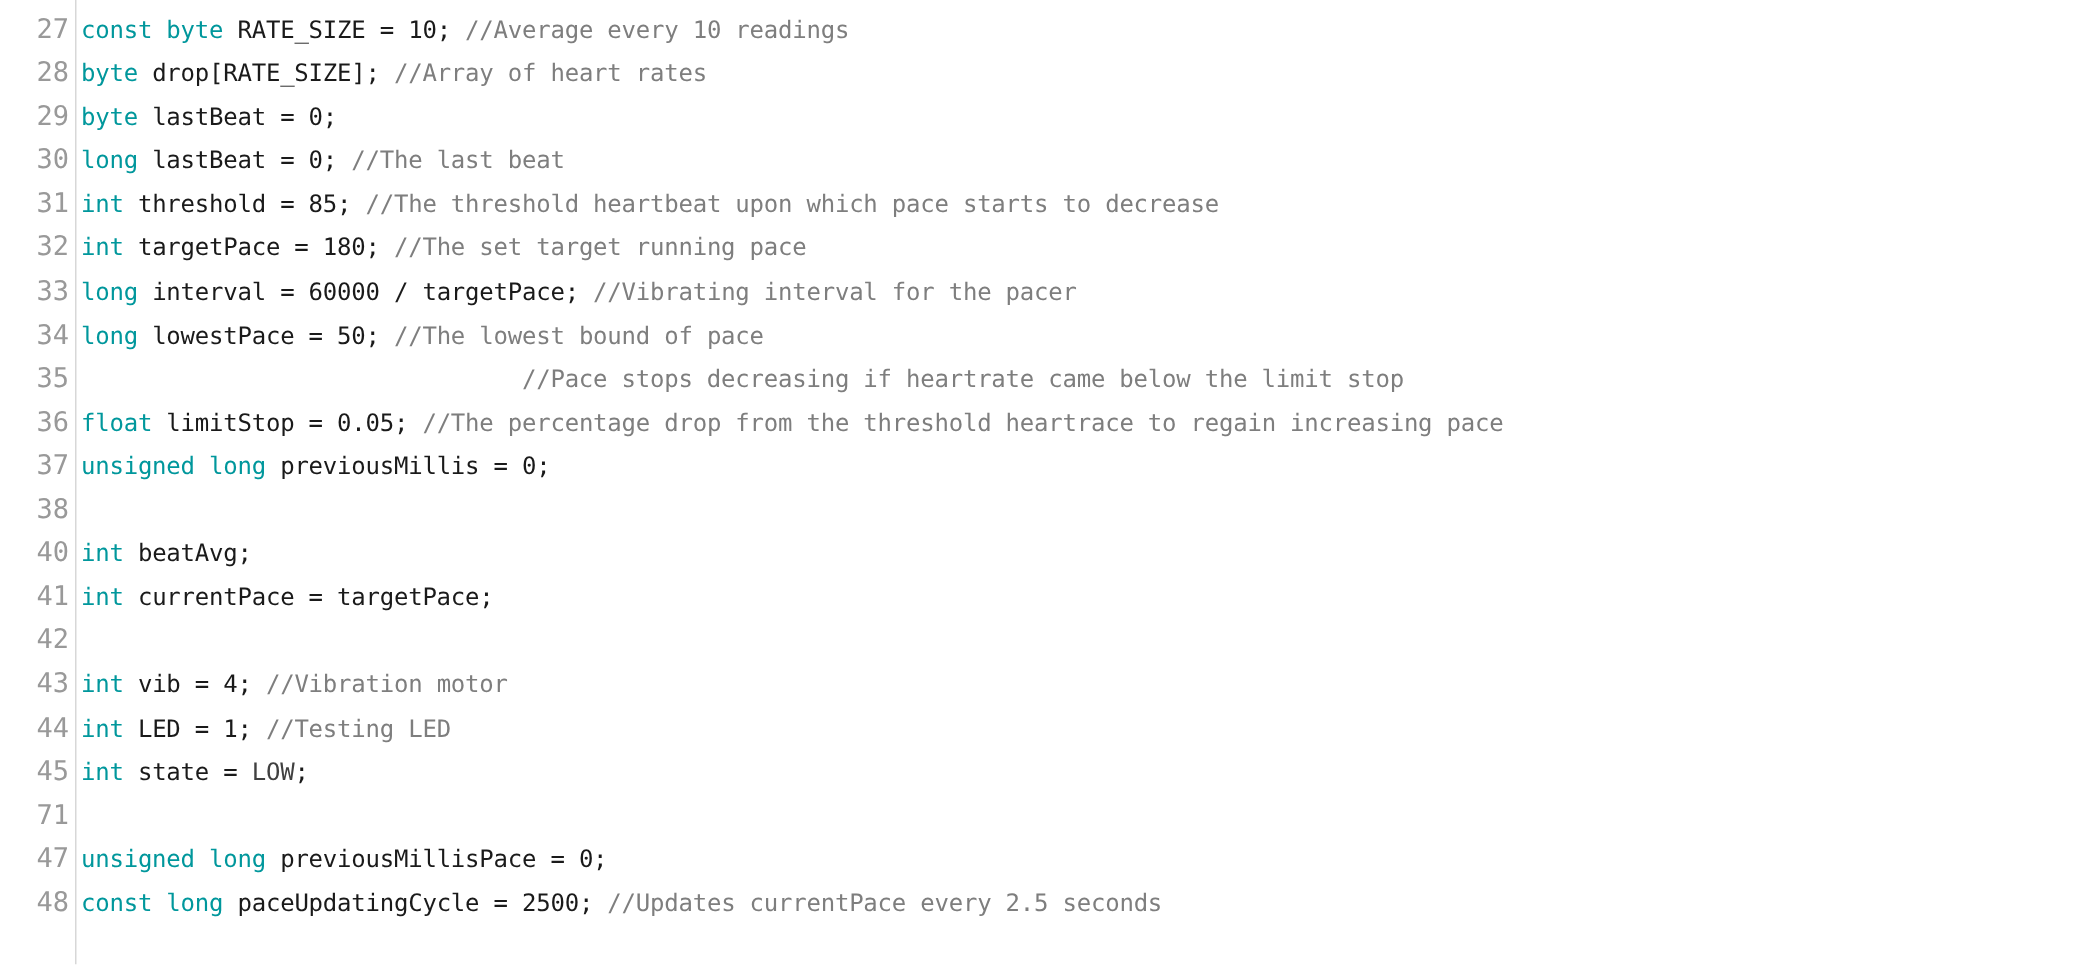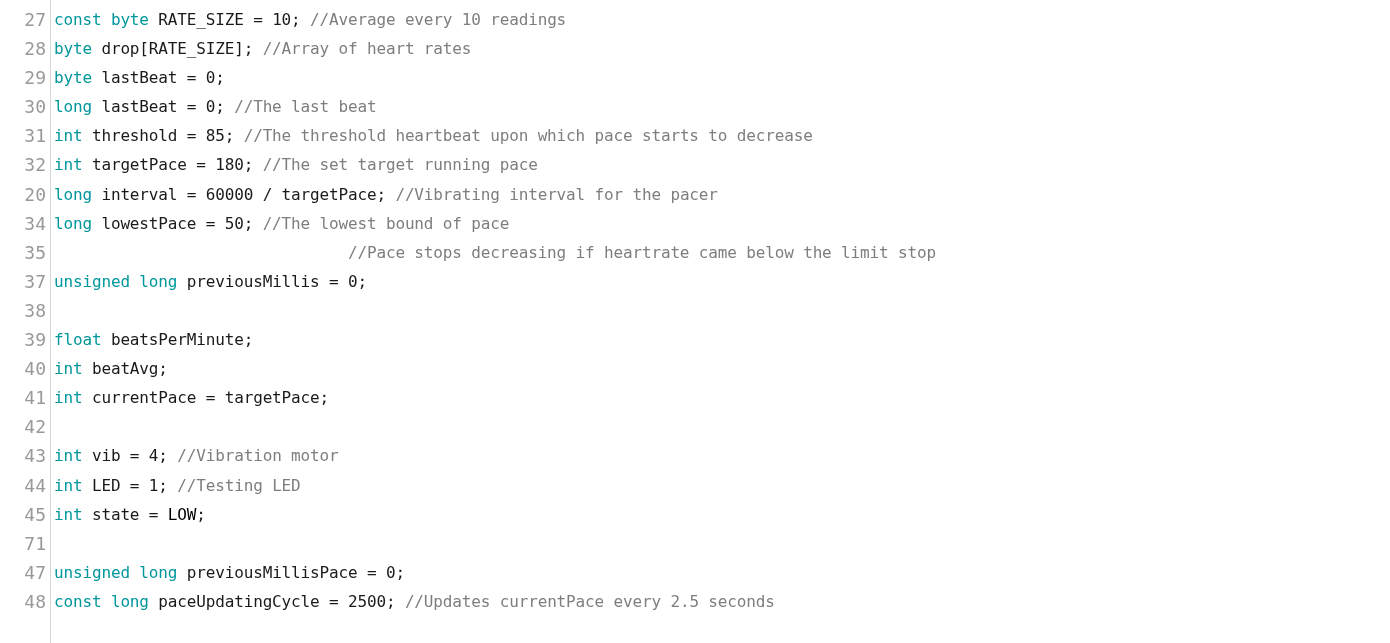--- a/index.html
+++ b/index.html
@@ -58,21 +58,21 @@
     left: 54px;
     top: 0;
     white-space: pre;
     font-size: 16px;
     letter-spacing: -0.15px;
     font-family: "DejaVu Sans Mono", "Liberation Mono", monospace;
   }
 
   
   .tok-kw   { color: #00979c; }
-  .tok-lit  { color: #000000; text-align: center; }
+  .tok-lit  { color: #404040; text-align: center; }
   .tok-cm   { color: #7e7e7e; }
   .tok-id   { color: #1a1a1a; }
   .tok-num  { color: #1a1a1a; }
   .tok-op   { color: #1a1a1a; }
   .tok-pl   { color: #1a1a1a; }
 
   #code-area {
     position: absolute;
     left: 0;
     top: 5px;
@@ -84,26 +84,26 @@
 
 <div id="editor">
   <div id="gutter-rule"></div>
   <div id="code-area">
       <div class="code-line"><span class="ln">27</span><span class="lt"><span class="tok-kw">const</span><span class="tok-pl"> </span><span class="tok-kw">byte</span><span class="tok-id"> RATE_SIZE = </span><span class="tok-num">10</span><span class="tok-op">; </span><span class="tok-cm">//Average every 10 readings</span></span></div>
       <div class="code-line"><span class="ln">28</span><span class="lt"><span class="tok-kw">byte</span><span class="tok-id"> drop[RATE_SIZE]; </span><span class="tok-cm">//Array of heart rates</span></span></div>
       <div class="code-line"><span class="ln">29</span><span class="lt"><span class="tok-kw">byte</span><span class="tok-id"> lastBeat = </span><span class="tok-num">0</span><span class="tok-op">;</span></span></div>
       <div class="code-line"><span class="ln">30</span><span class="lt"><span class="tok-kw">long</span><span class="tok-id"> lastBeat = </span><span class="tok-num">0</span><span class="tok-op">; </span><span class="tok-cm">//The last beat</span></span></div>
       <div class="code-line"><span class="ln">31</span><span class="lt"><span class="tok-kw">int</span><span class="tok-id"> threshold = </span><span class="tok-num">85</span><span class="tok-op">; </span><span class="tok-cm">//The threshold heartbeat upon which pace starts to decrease</span></span></div>
       <div class="code-line"><span class="ln">32</span><span class="lt"><span class="tok-kw">int</span><span class="tok-id"> targetPace = </span><span class="tok-num">180</span><span class="tok-op">; </span><span class="tok-cm">//The set target running pace</span></span></div>
-      <div class="code-line"><span class="ln">20</span><span class="lt"><span class="tok-kw">long</span><span class="tok-id"> interval = </span><span class="tok-num">60000</span><span class="tok-id"> / targetPace; </span><span class="tok-cm">//Vibrating interval for the pacer</span></span></div>
+      <div class="code-line"><span class="ln">33</span><span class="lt"><span class="tok-kw">long</span><span class="tok-id"> interval = </span><span class="tok-num">60000</span><span class="tok-id"> / targetPace; </span><span class="tok-cm">//Vibrating interval for the pacer</span></span></div>
       <div class="code-line"><span class="ln">34</span><span class="lt"><span class="tok-kw">long</span><span class="tok-id"> lowestPace = </span><span class="tok-num">50</span><span class="tok-op">; </span><span class="tok-cm">//The lowest bound of pace</span></span></div>
       <div class="code-line"><span class="ln">35</span><span class="lt"><span class="tok-pl">                               </span><span class="tok-cm">//Pace stops decreasing if heartrate came below the limit stop</span></span></div>
+      <div class="code-line"><span class="ln">36</span><span class="lt"><span class="tok-kw">float</span><span class="tok-id"> limitStop = </span><span class="tok-num">0.05</span><span class="tok-op">; </span><span class="tok-cm">//The percentage drop from the threshold heartrace to regain increasing pace</span></span></div>
       <div class="code-line"><span class="ln">37</span><span class="lt"><span class="tok-kw">unsigned</span><span class="tok-pl"> </span><span class="tok-kw">long</span><span class="tok-id"> previousMillis = </span><span class="tok-num">0</span><span class="tok-op">;</span></span></div>
       <div class="code-line"><span class="ln">38</span><span class="lt"></span></div>
-      <div class="code-line"><span class="ln">39</span><span class="lt"><span class="tok-kw">float</span><span class="tok-id"> beatsPerMinute;</span></span></div>
       <div class="code-line"><span class="ln">40</span><span class="lt"><span class="tok-kw">int</span><span class="tok-id"> beatAvg;</span></span></div>
       <div class="code-line"><span class="ln">41</span><span class="lt"><span class="tok-kw">int</span><span class="tok-id"> currentPace = targetPace;</span></span></div>
       <div class="code-line"><span class="ln">42</span></div>
       <div class="code-line"><span class="ln">43</span><span class="lt"><span class="tok-kw">int</span><span class="tok-id"> vib = </span><span class="tok-num">4</span><span class="tok-op">; </span><span class="tok-cm">//Vibration motor</span></span></div>
       <div class="code-line"><span class="ln">44</span><span class="lt"><span class="tok-kw">int</span><span class="tok-id"> LED = </span><span class="tok-num">1</span><span class="tok-op">; </span><span class="tok-cm">//Testing LED</span></span></div>
       <div class="code-line"><span class="ln">45</span><span class="lt"><span class="tok-kw">int</span><span class="tok-id"> state = </span><span class="tok-lit">LOW</span><span class="tok-op">;</span></span></div>
       <div class="code-line"><span class="ln">71</span><span class="lt"></span></div>
       <div class="code-line"><span class="ln">47</span><span class="lt"><span class="tok-kw">unsigned</span><span class="tok-pl"> </span><span class="tok-kw">long</span><span class="tok-id"> previousMillisPace = </span><span class="tok-num">0</span><span class="tok-op">;</span></span></div>
       <div class="code-line"><span class="ln">48</span><span class="lt"><span class="tok-kw">const</span><span class="tok-pl"> </span><span class="tok-kw">long</span><span class="tok-id"> paceUpdatingCycle = </span><span class="tok-num">2500</span><span class="tok-op">; </span><span class="tok-cm">//Updates currentPace every 2.5 seconds</span></span></div>
     </div>

